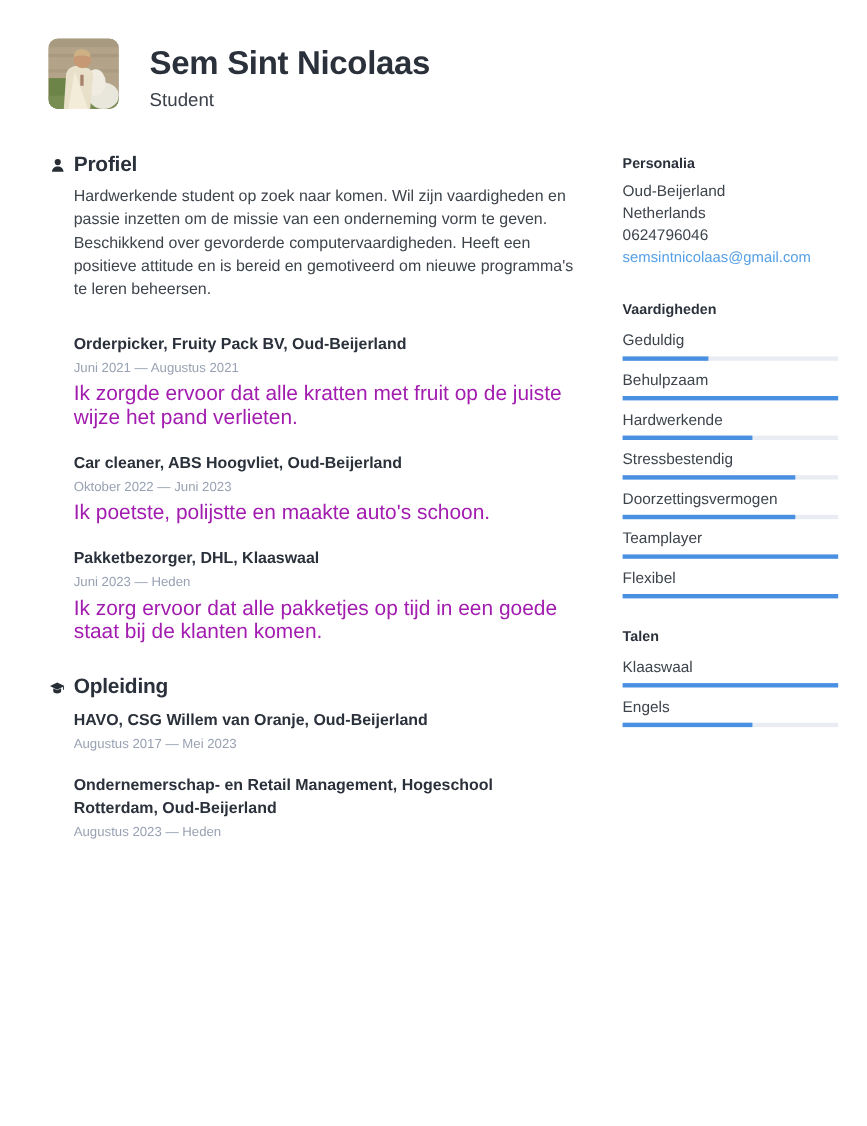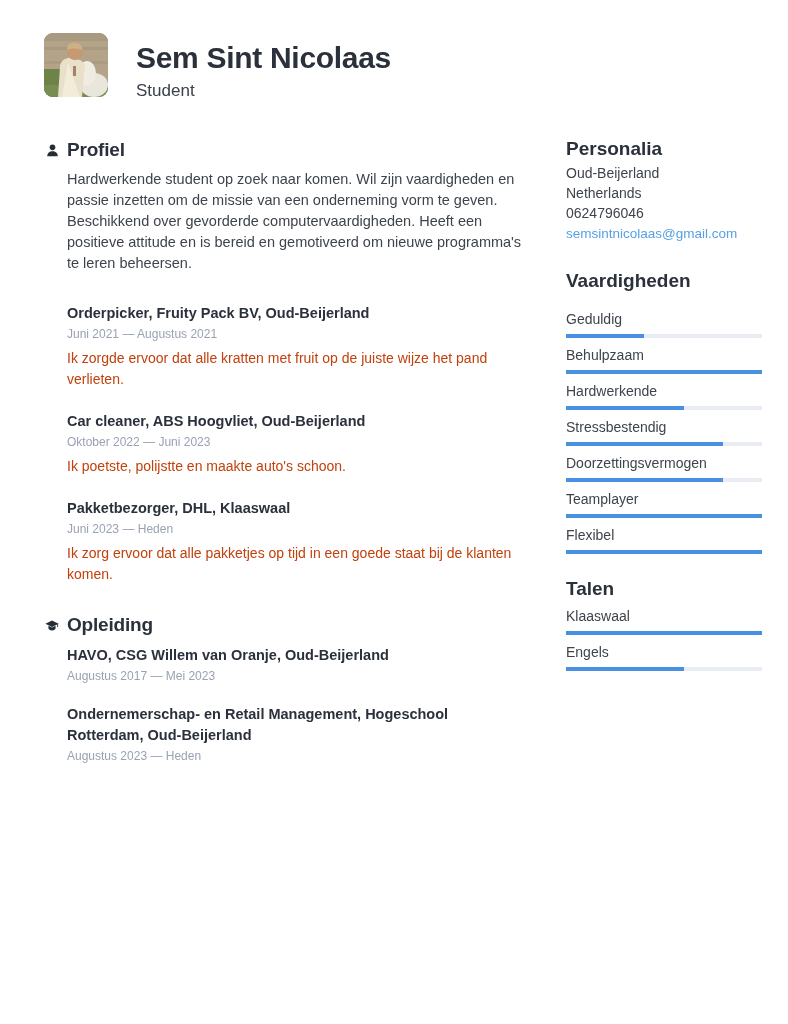--- a/index.html
+++ b/index.html
@@ -7,21 +7,21 @@
   body { font-family: "Liberation Sans", "DejaVu Sans", sans-serif; }
   .page {
     position: relative;
     width: 788px;
     height: 1024px;
     background: #ffffff;
     overflow: hidden;
   }
 
   
-  .header { display: flex; align-items: flex-start; padding: 33px 0 0 44px; }
+  .header { display: flex; align-items: center; padding: 33px 0 0 44px; }
   .avatar {
     width: 64px; height: 64px; border-radius: 9px; overflow: hidden;
     flex: 0 0 auto; background: #b5a68c;
   }
   .avatar svg { display: block; }
   .header-text { margin-left: 28px; padding-top: 8px; }
   .name { font-size: 30px; font-weight: 700; color: #2b313b; letter-spacing: -0.3px; line-height: 1.1; }
   .subtitle { font-size: 17px; font-weight: 500; color: #3b414a; margin-top: 7px; }
 
   
@@ -37,30 +37,30 @@
 
   .profile-text { font-size: 14.5px; line-height: 21px; color: #3e444c; margin-top: 8px; max-width: 464px; }
 
   .section { margin-top: 0; }
   .section + .section { margin-top: 29px; }
 
   .job { margin-top: 9px; }
   .job + .job { margin-top: 21px; }
   .job-title { font-size: 14.5px; font-weight: 700; color: #2b313b; line-height: 21px; max-width: 440px; }
   .job-date { font-size: 12px; color: #99a2b3; margin-top: 3px; }
-  .job-desc { font-size: 14px; line-height: 21px; color: #c2410c; margin-top: 7px; max-width: 464px; }
-
-  
-  .side-heading { font-size: 19px; font-weight: 700; color: #2b313b; line-height: 20px; }
+  .job-desc { font-size: 19px; line-height: 21px; color: #a21caf; margin-top: 7px; max-width: 464px; }
+
+  
+  .side-heading { font-size: 13px; font-weight: 700; color: #2b313b; line-height: 20px; }
   .side-line { font-size: 14px; line-height: 20px; color: #3e444c; }
   .personal .side-heading { margin-bottom: 4px; }
   .email-link { display: inline-block; font-size: 13.5px; line-height: 20px; color: #57a0e6; margin-top: 1px; text-decoration: none; cursor: pointer; word-break: break-all; }
 
   .skills-block { margin-top: 27px; }
-  .skills-list { margin-top: 18px; }
+  .skills-list { margin-top: 8px; }
   .skill-row { margin-bottom: 7px; }
   .skill-label { font-size: 14px; line-height: 20px; color: #3e444c; }
   .skill-track { height: 4px; background: #e9edf3; margin-top: 5px; width: 100%; }
   .skill-fill { height: 4px; background: #4a90e2; width: 0; }
 
   .languages-block { margin-top: 25px; }
   .languages-block .skills-list { margin-top: 7px; }
 </style>
 </head>
 <body>

